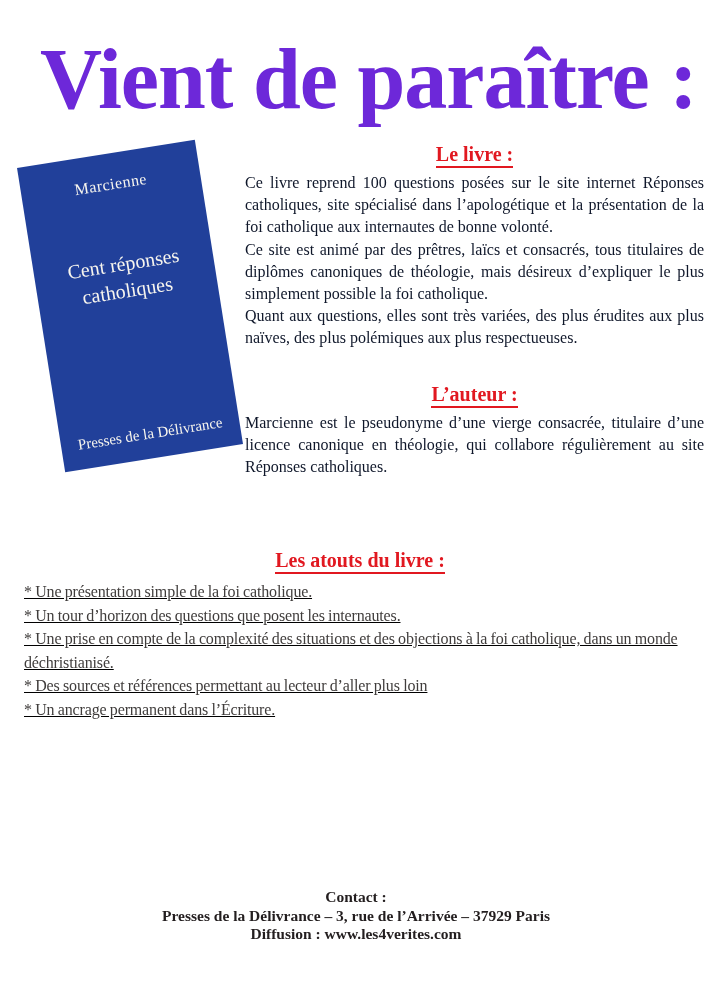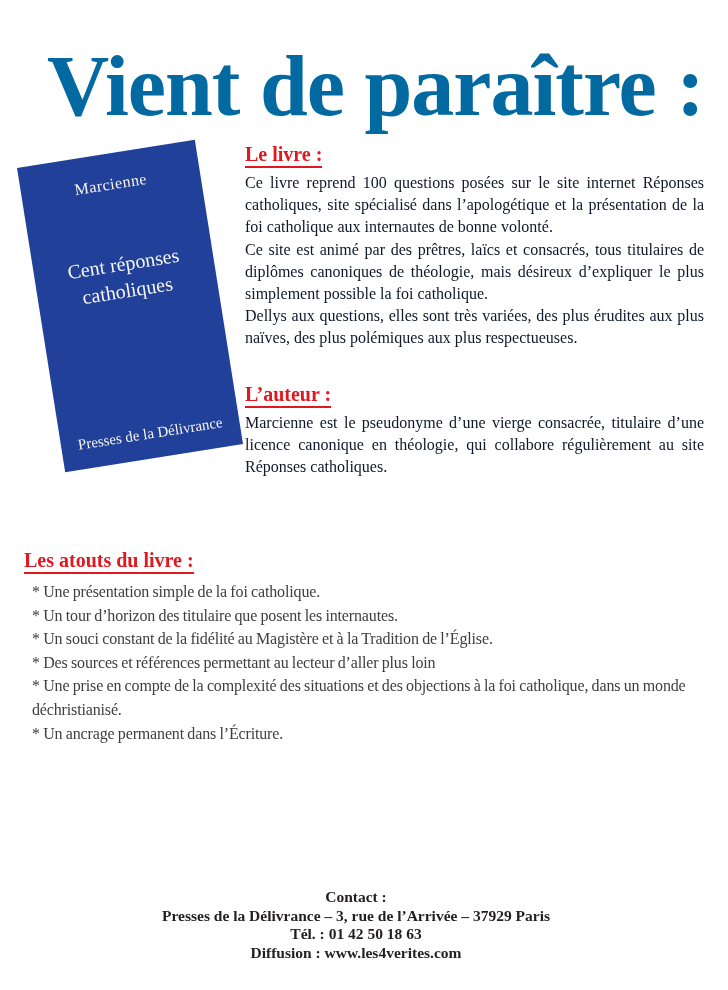--- a/index.html
+++ b/index.html
@@ -13,26 +13,26 @@
     height: 990px;
     overflow: hidden;
     font-family: "Liberation Serif", serif;
   }
 
   
   .main-title {
     position: absolute;
     left: 32px;
     top: 28px;
-    margin: 15px;
+    margin: 8px;
     font-size: 86px;
     line-height: 1.0;
     font-weight: bold;
     letter-spacing: -1px;
-    color: #0369a1;
+    color: #6d28d9;
     white-space: nowrap;
   }
 
   
   .book-cover {
     position: absolute;
     left: 40px;
     top: 152px;
     width: 180px;
     height: 308px;
@@ -68,20 +68,21 @@
     font-size: 15px;
   }
 
   
   .section-heading {
     margin: 0 0 4px 0;
     font-size: 20px;
     font-weight: bold;
     color: #e11820;
     line-height: 1.1;
+    text-align: center;
   }
   .section-heading .u {
     display: inline-block;
     border-bottom: 2px solid #e11820;
     padding-bottom: 1px;
   }
 
   
   .col-right {
     position: absolute;
@@ -101,23 +102,24 @@
   }
 
   
   .atouts {
     position: absolute;
     left: 24px;
     top: 549px;
     width: 672px;
   }
   .atouts ul {
-    margin: 6px 0 0 8px;
+    margin: 6px 0 0 0;
     padding: 0;
     list-style: none;
+    text-decoration: underline;
   }
   .atouts li {
     margin: 0;
     font-size: 16px;
     line-height: 23.6px;
     color: #403d3c;
     letter-spacing: -0.15px;
     word-spacing: -0.5px;
   }
 
@@ -149,47 +151,45 @@
 
 <div class="col-right">
 
   <div class="section-livre">
     <h2 class="section-heading">
       <span class="u">Le livre :</span>
     </h2>
     <div class="body-text">
       <p>Ce livre reprend 100 questions posées sur le site internet Réponses catholiques, site spécialisé dans l’apologétique et la présentation de la foi catholique aux internautes de bonne volonté.</p>
       <p>Ce site est animé par des prêtres, laïcs et consacrés, tous titulaires de diplômes canoniques de théologie, mais désireux d’expliquer le plus simplement possible la foi catholique.</p>
-      <p>Dellys aux questions, elles sont très variées, des plus érudites aux plus naïves, des plus polémiques aux plus respectueuses.</p>
+      <p>Quant aux questions, elles sont très variées, des plus érudites aux plus naïves, des plus polémiques aux plus respectueuses.</p>
     </div>
   </div>
 
   <div class="section-auteur">
     <h2 class="section-heading">
       <span class="u">L’auteur :</span>
     </h2>
     <div class="body-text">
       <p>Marcienne est le pseudonyme d’une vierge consacrée, titulaire d’une licence canonique en théologie, qui collabore régulièrement au site Réponses catholiques.</p>
     </div>
   </div>
 
 </div>
 
 <div class="atouts">
   <h2 class="section-heading">
     <span class="u">Les atouts du livre :</span>
   </h2>
   <ul>
     <li>* Une présentation simple de la foi catholique.</li>
-    <li>* Un tour d’horizon des titulaire que posent les internautes.</li>
-    <li>* Un souci constant de la fidélité au Magistère et à la Tradition de l’Église.</li>
+    <li>* Un tour d’horizon des questions que posent les internautes.</li>
+    <li>* Une prise en compte de la complexité des situations et des objections à la foi catholique, dans un monde déchristianisé.</li>
     <li>* Des sources et références permettant au lecteur d’aller plus loin</li>
-    <li>* Une prise en compte de la complexité des situations et des objections à la foi catholique, dans un monde déchristianisé.</li>
     <li>* Un ancrage permanent dans l’Écriture.</li>
   </ul>
 </div>
 
 <div class="contact">
   <div>Contact :</div>
   <div>Presses de la Délivrance – 3, rue de l’Arrivée – 37929 Paris</div>
-  <div>Tél. : 01 42 50 18 63</div>
   <div>Diffusion : www.les4verites.com</div>
 </div>
 
 </body></html>

